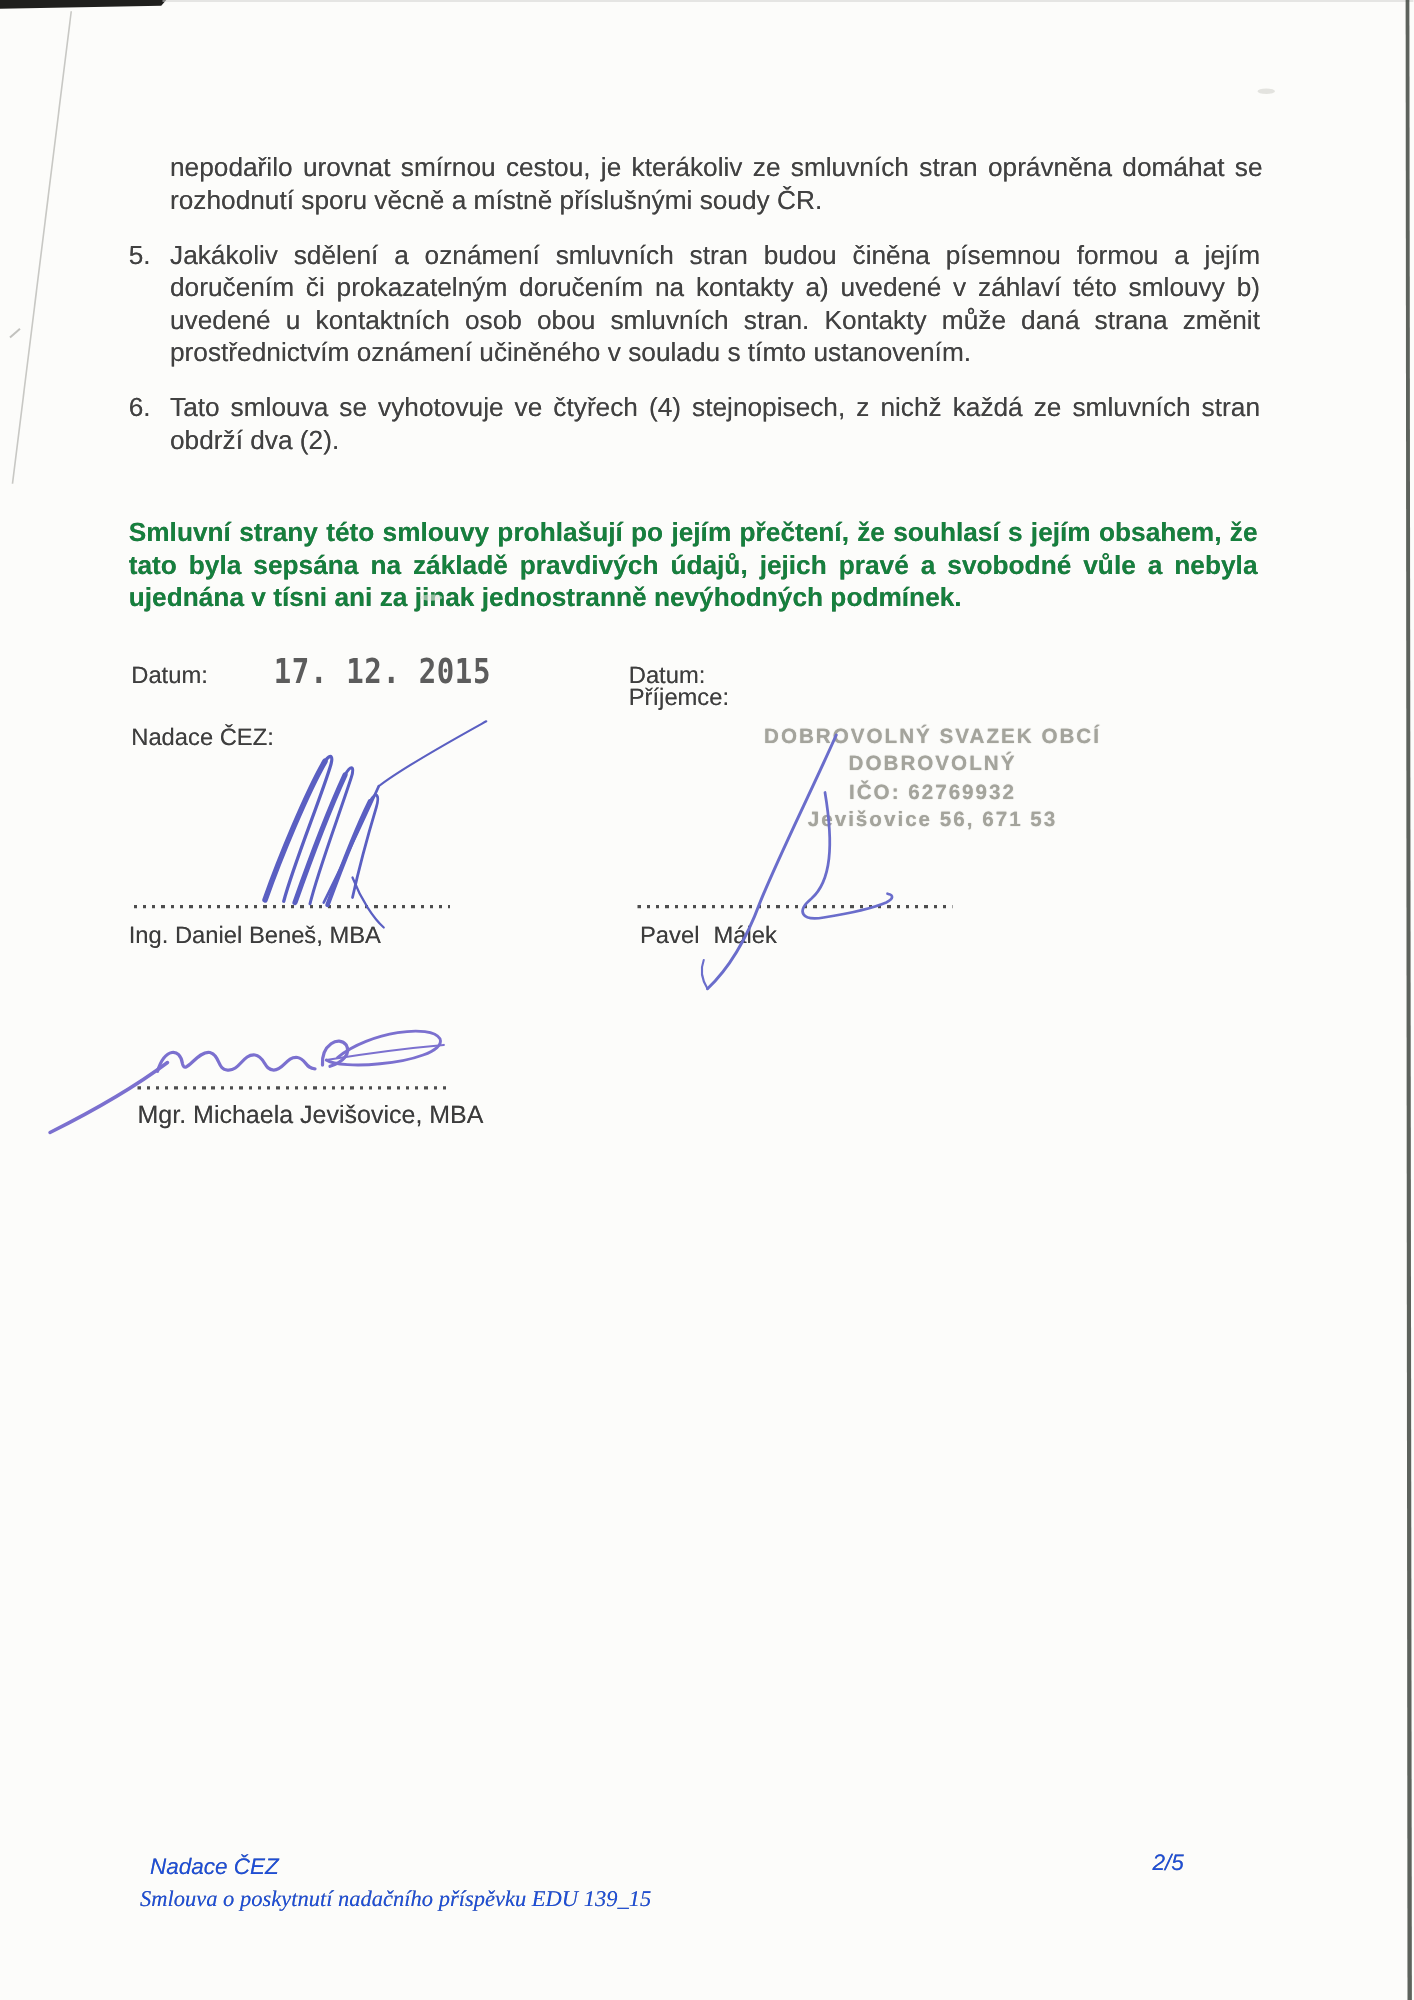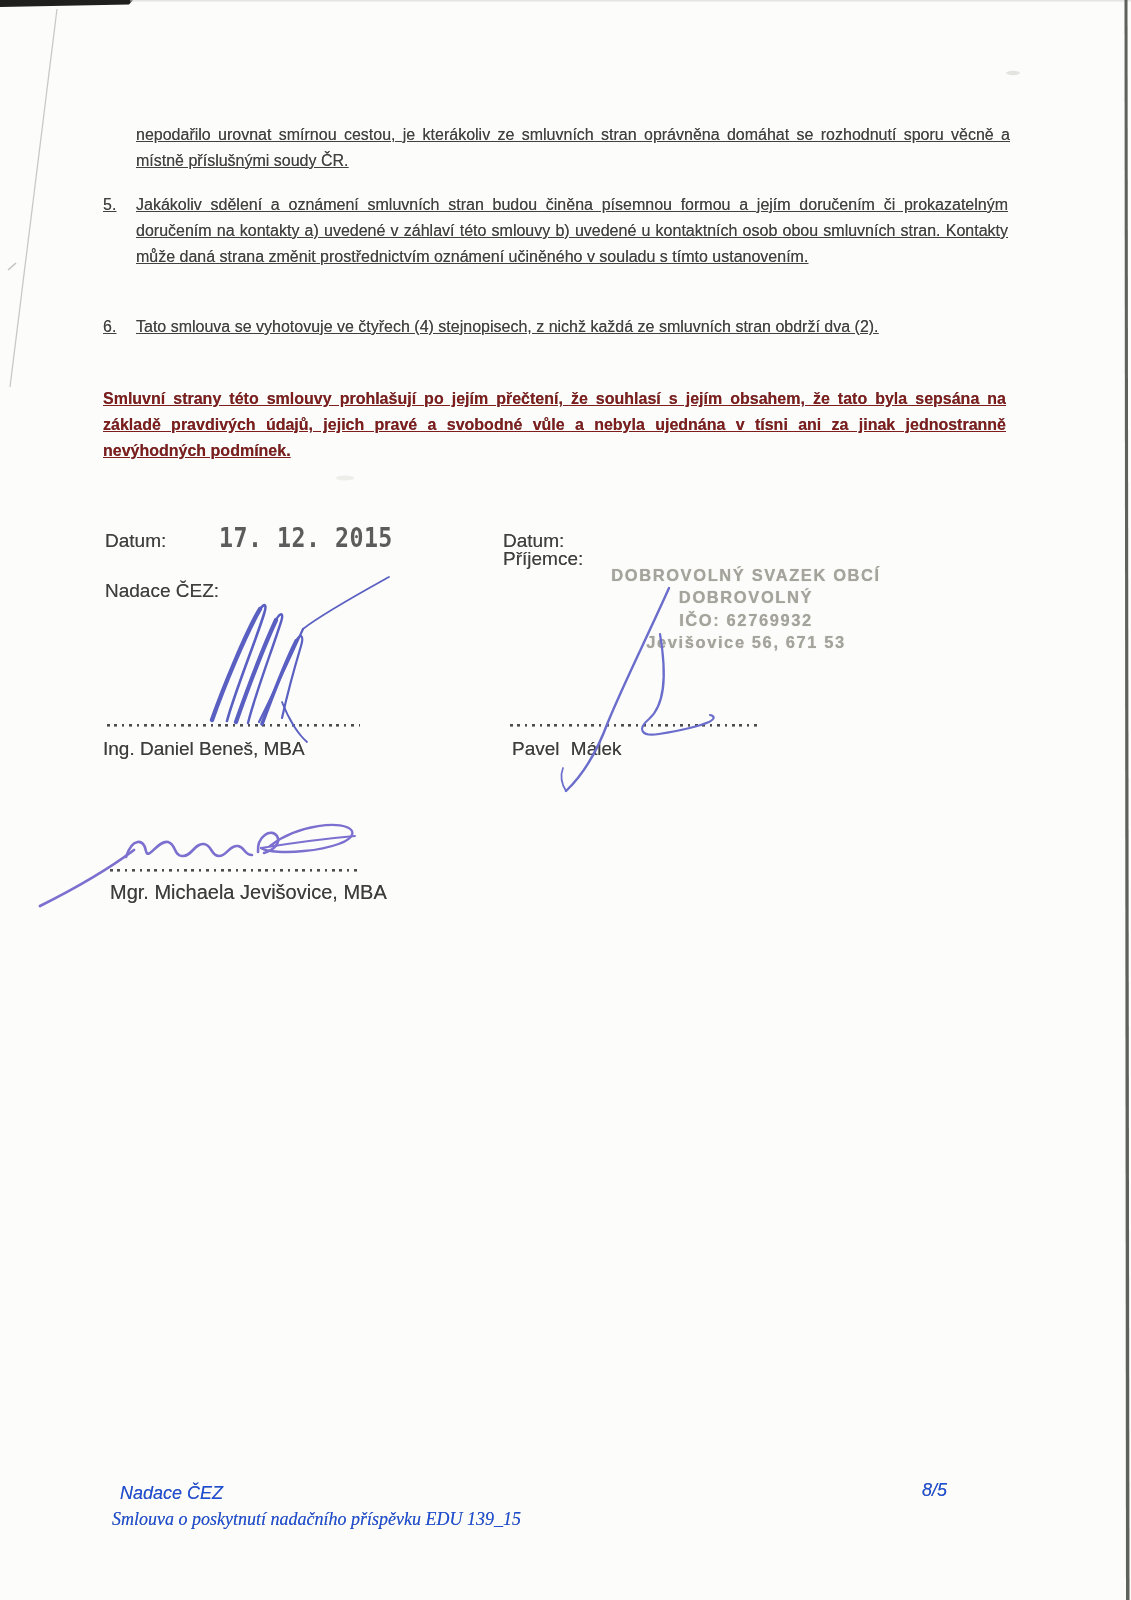--- a/index.html
+++ b/index.html
@@ -4,27 +4,27 @@
 <style>
   html,body{margin:0;padding:0;}
   body{
     width:1131px;height:1600px;position:relative;overflow:hidden;
     background:#fcfcfa;
     font-family:"Liberation Sans",sans-serif;
     color:#404040;
   }
   .abs{position:absolute;}
   .bodytext{
-    font-size:16px;line-height:26px;text-align:justify;
-    color:#414141;text-shadow:0 0 .4px rgba(70,70,70,.75);text-decoration:underline;
+    font-size:21px;line-height:26px;text-align:justify;
+    color:#414141;text-shadow:0 0 .4px rgba(70,70,70,.75);
   }
   .item{display:flex;}
   .item .num{width:33px;flex:0 0 33px;}
   .item .txt{width:872px;}
-  .decl{font-weight:700;color:#7f1d1d;}
+  .decl{font-weight:700;color:#15803d;margin-top:28px;}
   .label{font-size:19px;color:#3e3e3e;text-shadow:0 0 .4px rgba(70,70,70,.7);}
   .name{font-size:19px;color:#3c3c3c;text-shadow:0 0 .4px rgba(70,70,70,.7);}
   .dotline{
     height:3px;
     background-image:repeating-linear-gradient(90deg,#4d4d4d 0 2.6px,transparent 2.6px 7.4px);
     background-position:0 bottom;background-size:100% 2.6px;background-repeat:no-repeat;
   }
   .datestamp{
     font-family:"DejaVu Sans Mono",monospace;font-weight:700;
     font-size:24.5px;color:#4f4f4f;letter-spacing:.5px;
@@ -66,38 +66,38 @@
 <div class="abs label" style="left:105px;top:580px;">Nadace ČEZ:</div>
 
 <div class="abs dotline" style="left:107px;top:724px;width:253px;"></div>
 
 <div class="abs name" style="left:103px;top:738px;">Ing. Daniel Beneš, MBA</div>
 
 <div class="abs label" style="left:503px;top:530px;">Datum:</div>
 
 <div class="abs label" style="left:503px;top:548px;">Příjemce:</div>
 
-<div class="abs orgstamp" style="left:596px;top:564px;">
+<div class="abs orgstamp" style="left:596px;top:578px;">
   <div class="s-line">DOBROVOLNÝ SVAZEK OBCÍ</div>
   <div class="s-line">DOBROVOLNÝ</div>
   <div class="s-line">IČO: 62769932</div>
   <div class="s-line">Jevišovice 56, 671 53</div>
 </div>
 
 <div class="abs dotline" style="left:510px;top:724px;width:252px;"></div>
 
 <div class="abs name" style="left:512px;top:738px;word-spacing:6px;">Pavel Málek</div>
 
 <div class="abs dotline" style="left:110px;top:869px;width:248px;"></div>
 
 <div class="abs name" style="left:110px;top:881px;font-size:20px;">Mgr. Michaela Jevišovice, MBA</div>
 
 <div class="abs footer-line" style="left:120px;top:1483px;">Nadace ČEZ</div>
 <div class="abs footer-line" style="left:112px;top:1509px;font-family:Liberation Serif, serif;">Smlouva o poskytnutí nadačního příspěvku  EDU 139_15</div>
-<div class="abs footer-line" style="left:922px;top:1480px;">8/5</div>
+<div class="abs footer-line" style="left:922px;top:1480px;">2/5</div>
 
 <svg class="overlay" width="1131" height="1600" viewBox="0 0 1131 1600">
 
   <g>
     <path d="M0,0 L133,0 L129,4.5 L0,7 Z" fill="#1f1f1d"></path>
     <rect x="130" y="0" width="1001" height="1.6" fill="#d2d2cf" opacity="0.55"></rect>
     <line x1="57" y1="9" x2="10" y2="387" stroke="#bcbcb7" stroke-width="1.3" opacity="0.8"></line>
     <line x1="8" y1="270" x2="16" y2="263" stroke="#b4b4b0" stroke-width="1.6" opacity="0.8"></line>
     <line x1="1104" y1="0" x2="1104" y2="1600" stroke="#ececе8" stroke-width="1.5" opacity="0.55"></line>
     <path d="M1124.5,0 L1127.5,0 L1129.5,1600 L1126,1600 Z" fill="#474c45" opacity="0.88"></path>

